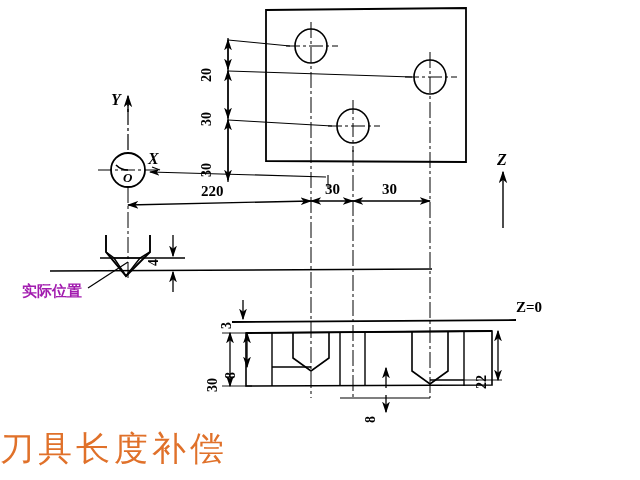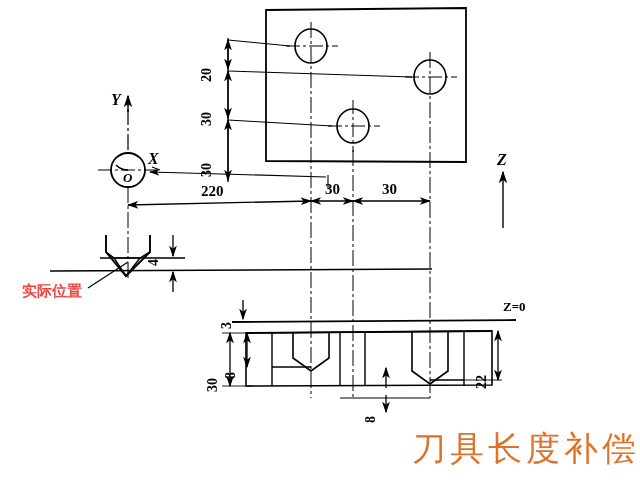--- a/index.html
+++ b/index.html
@@ -25,21 +25,21 @@
     position: absolute;
     left: 0; top: 0;
     width: 640px;
     height: 480px;
   }
   .title-cn {
     position: absolute;
     left: 0;
     top: 426px;
     width: 640px;
-    text-align: right;
+    text-align: left;
     font-family: "DejaVu Serif", serif;
     font-size: 34px;
     letter-spacing: 4px;
     color: #e0712a;
     font-weight: 400;
     white-space: nowrap;
   }
   .lbl {
     position: absolute;
     font-family: "Liberation Serif", serif;
@@ -50,21 +50,21 @@
   .lbl-italic { font-style: italic; font-weight: bold; }
   .dim { font-size: 14px; font-weight: bold; }
   .dim-v {
     transform: rotate(-90deg);
     transform-origin: left bottom;
   }
   .cn-label {
     font-family: "DejaVu Sans", sans-serif;
     font-size: 15px;
     font-weight: bold;
-    color: #ef4444;
+    color: #a21caf;
   }
 </style>
 </head>
 <body>
 
 <div id="stage">
 
   <svg id="drawing" viewBox="0 0 640 480">
     <defs>
       <marker id="arrHead" markerWidth="9" markerHeight="9" refX="8" refY="3" orient="auto" markerUnits="strokeWidth">
@@ -212,21 +212,21 @@
   </svg>
 
   <div class="lbl lbl-italic" style="left:111px; top:92px; font-size:16px;">Y</div>
 
   <div class="lbl lbl-italic" style="left:148px; top:151px; font-size:16px;">X</div>
 
   <div class="lbl lbl-italic" style="left:123px; top:171px; font-size:13px;">O</div>
 
   <div class="lbl lbl-italic" style="left:497px; top:152px; font-size:16px;">Z</div>
 
-  <div class="lbl" style="left:503px; top:300px; font-size:13px; font-weight:bold;">Z=0</div>
+  <div class="lbl" style="left:516px; top:300px; font-size:15px; font-weight:bold;">Z=0</div>
 
   <div class="lbl dim dim-v" style="left:214px; top:68px;">20</div>
   <div class="lbl dim dim-v" style="left:214px; top:112px;">30</div>
   <div class="lbl dim dim-v" style="left:214px; top:163px;">30</div>
 
   <div class="lbl dim" style="left:201px; top:184px; font-size:15px;">220</div>
   <div class="lbl dim" style="left:325px; top:182px; font-size:15px;">30</div>
   <div class="lbl dim" style="left:382px; top:182px; font-size:15px;">30</div>
 
   <div class="lbl dim dim-v" style="left:161px; top:252px;">4</div>

